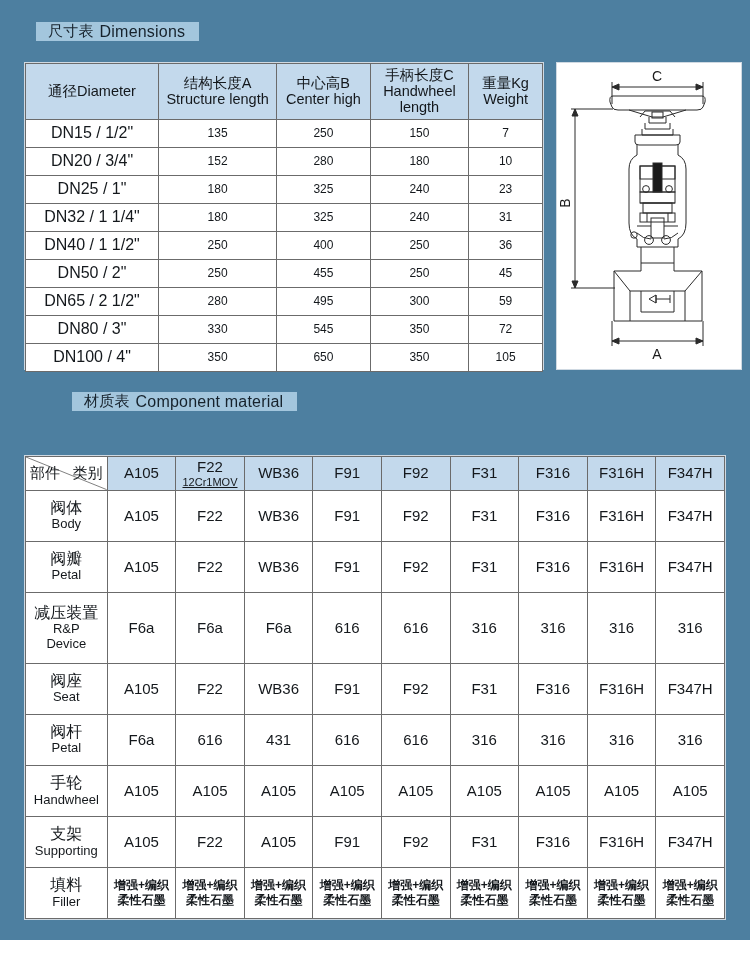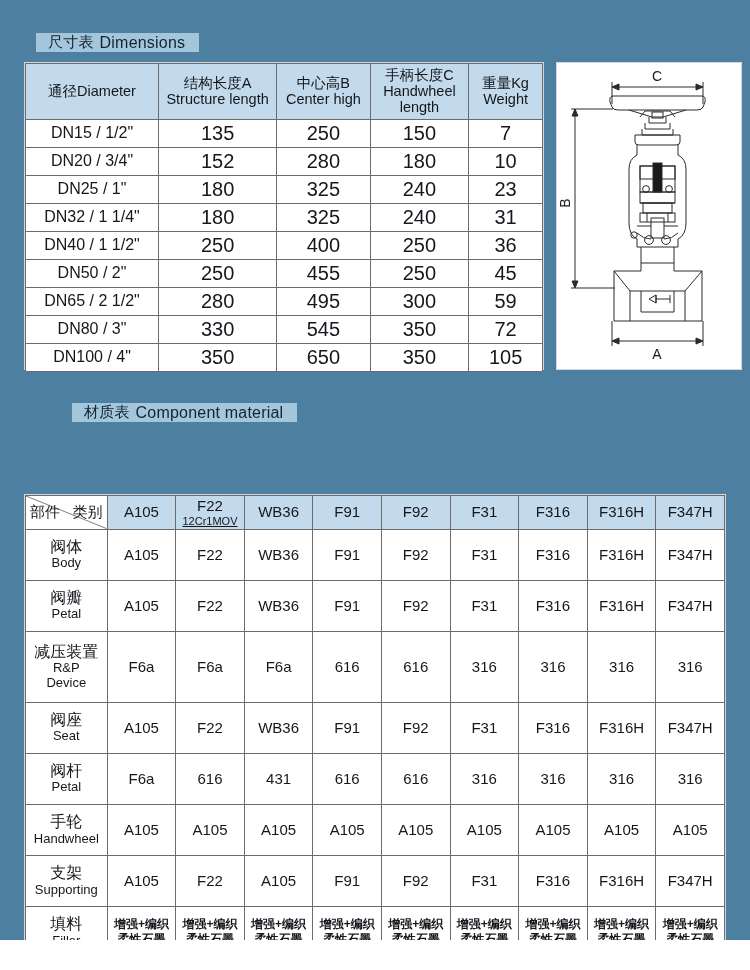--- a/index.html
+++ b/index.html
@@ -12,21 +12,21 @@
   }
   .page{
     position:absolute;left:0;top:0;width:750px;height:940px;
     background:#4d7fa0;
   }
   .white-strip{
     position:absolute;left:0;top:940px;width:750px;height:30px;background:#ffffff;
   }
 
   
-  .sect-head{position:absolute;display:flex;align-items:flex-end;height:30px;}
+  .sect-head{position:absolute;display:flex;align-items:flex-start;height:30px;}
   .sect-bar{width:6px;background:#cfe2f0;margin-right:6px;}
   .sect-label{
     background:#a3c6dd;
     display:flex;align-items:center;
     padding:0 14px 0 12px;
     color:#16222c;
     font-size:15px;
     letter-spacing:.2px;
     white-space:nowrap;
   }
@@ -42,32 +42,32 @@
     color:#14181c;font-weight:normal;
     padding:0;
   }
 
   
   #dim-wrap{left:24px;top:62px;width:520px;height:308px;}
   #dim-table th{background:#c3d9ec;font-size:14.5px;line-height:1.12;padding:3px 2px;}
   #dim-table th .l1{display:block;}
   #dim-table th .l2{display:block;}
   #dim-table th .l3{display:block;}
-  #dim-table td{font-size:20px;height:27px;background:#ffffff;}
+  #dim-table td{font-size:12px;height:27px;background:#ffffff;}
   #dim-table td.dia{font-size:16px;}
 
   
   #fig{
     position:absolute;left:556px;top:62px;width:186px;height:308px;
     background:#ffffff;border:1px solid #cfd9e2;box-sizing:border-box;
   }
   #fig svg{display:block;}
 
   
-  #mat-wrap{left:24px;top:455px;width:702px;height:465px;margin-top:39px;}
+  #mat-wrap{left:24px;top:455px;width:702px;height:465px;}
   #mat-table th{background:#c3d9ec;font-size:15px;padding:2px 1px;line-height:1.1;}
   #mat-table th .sub{display:block;font-size:11px;text-decoration:underline;}
   #mat-table td{font-size:15px;background:#ffffff;}
   #mat-table td.part{font-size:15px;line-height:1.15;padding:2px 3px;}
   #mat-table td.part .cn{display:block;font-size:16px;}
   #mat-table td.part .en{display:block;font-size:13px;}
   #mat-table td.filler{font-size:12px;line-height:1.25;font-weight:bold;}
   #mat-table td.filler span{display:block;}
   .corner{position:relative;background:#c3d9ec;}
   .corner .diag{

